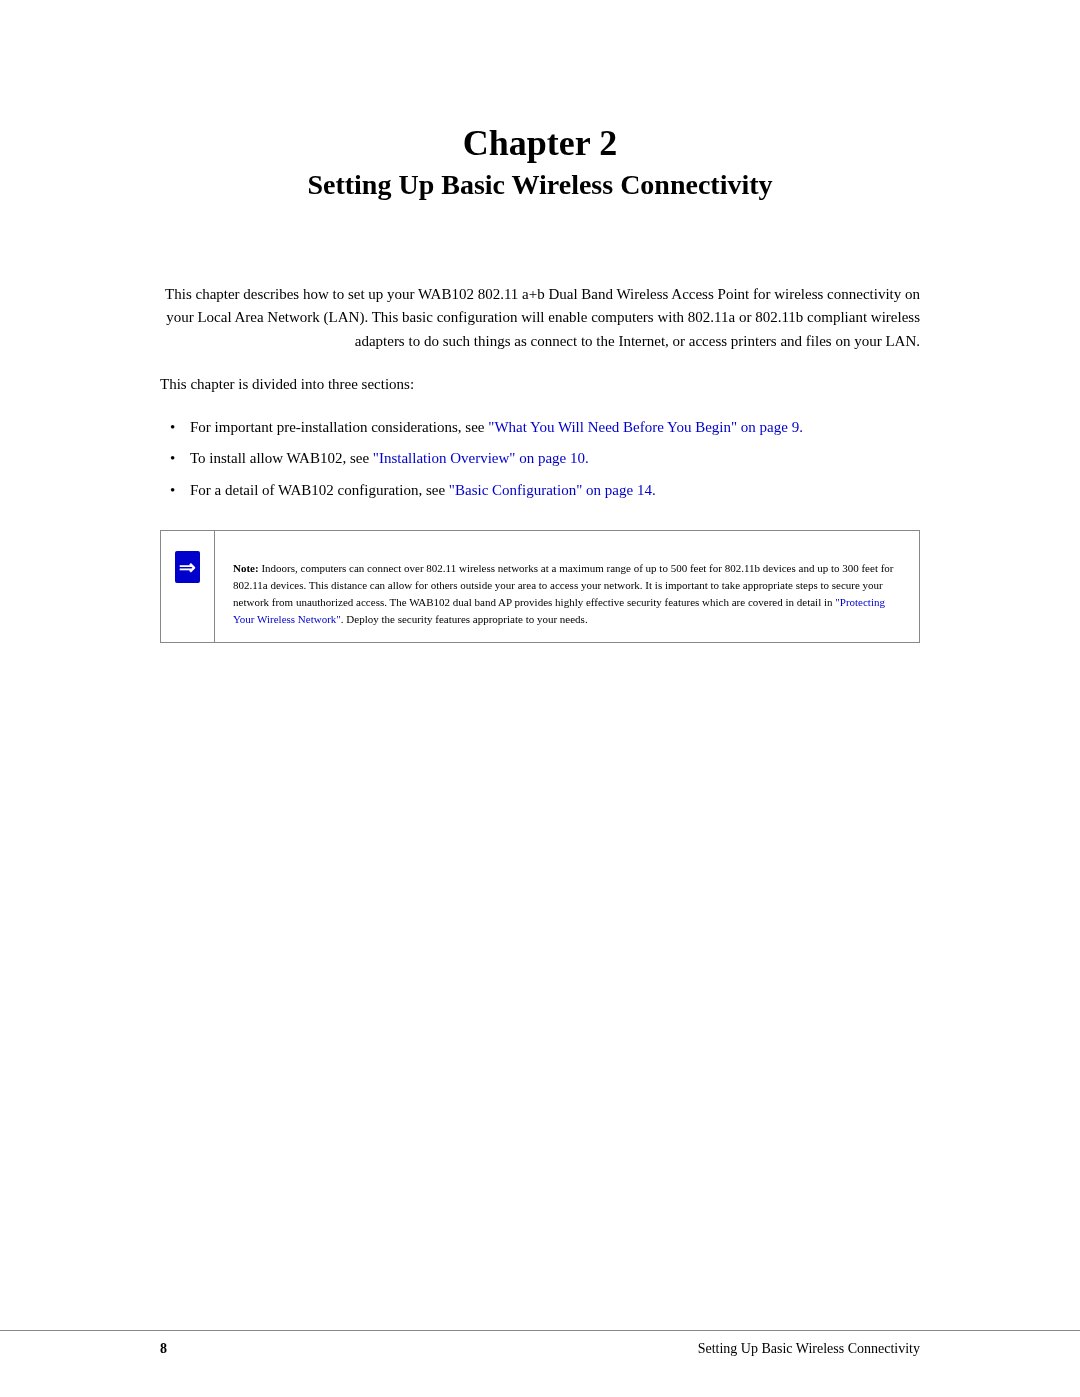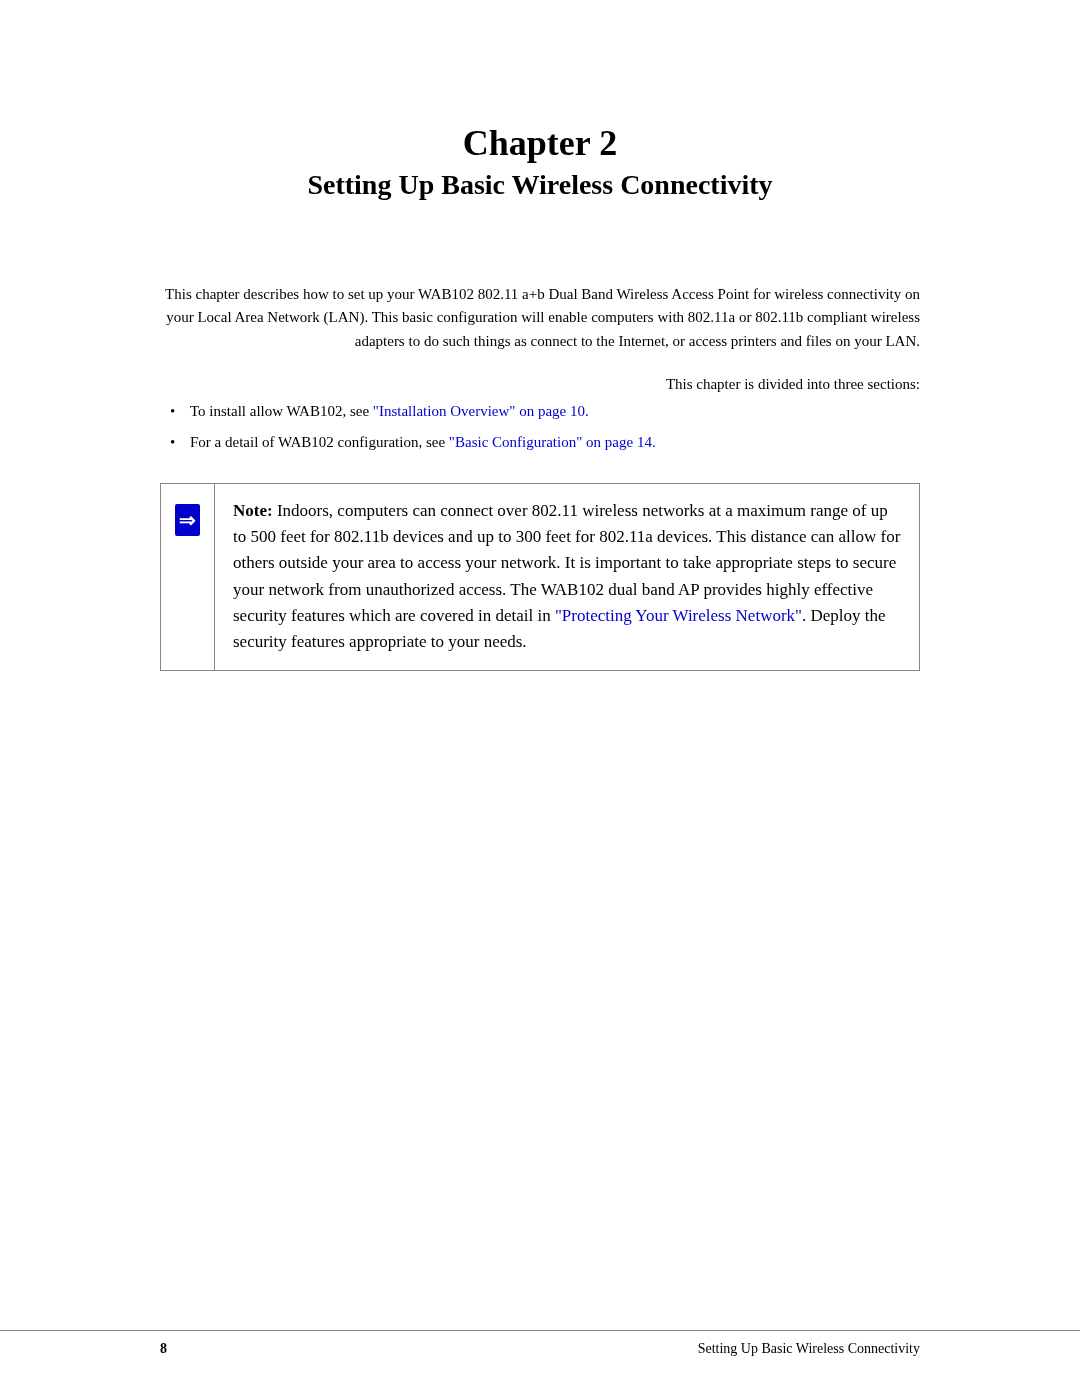--- a/index.html
+++ b/index.html
@@ -51,22 +51,21 @@
     .intro-paragraph {
       font-size: 15px;
       line-height: 1.55;
       margin-bottom: 20px;
       text-align: right;
     }
 
     .sections-intro {
       font-size: 15px;
       line-height: 1.55;
-      margin-bottom: 4px;
-      text-align: right;
+      margin-bottom: 20px;
     }
 
     .bullet-list {
       list-style: none;
       margin-bottom: 24px;
       padding-left: 10px;
     }
 
     .bullet-list li {
       font-size: 15px;
@@ -116,22 +115,23 @@
       display: flex;
       align-items: center;
       justify-content: center;
       border-radius: 2px;
       font-family: Arial, sans-serif;
       margin-top: 4px;
     }
 
     .note-content {
       padding: 14px 18px;
-      font-size: 17px;
-      line-height: 1.55;
+      font-size: 11px;
+      line-height: 1.55;
+      margin-top: 15px;
     }
 
     .note-content .note-bold {
       font-weight: bold;
     }
 
     .footer-area {
       position: absolute;
       bottom: 40px;
       left: 0;
@@ -166,20 +166,23 @@
     <div class="chapter-header">
       <span class="chapter-title">Chapter 2</span>
       <span class="chapter-subtitle">Setting Up Basic Wireless Connectivity</span>
     </div>
 
     <p class="intro-paragraph">This chapter describes how to set up your WAB102 802.11 a+b Dual Band Wireless Access Point for wireless connectivity on your Local Area Network (LAN). This basic configuration will enable computers with 802.11a or 802.11b compliant wireless adapters to do such things as connect to the Internet, or access printers and files on your LAN.</p>
 
     <p class="sections-intro">This chapter is divided into three sections:</p>
 
     <ul class="bullet-list">
+      <li>
+        <span>For important pre-installation considerations, see </span><a class="link-blue" href="#">"What You Will Need Before You Begin" on page 9.</a>
+      </li>
       <li>
         <span>To install allow WAB102, see </span><a class="link-blue" href="#">"Installation Overview" on page 10.</a>
       </li>
       <li>
         <span>For a detail of WAB102 configuration, see </span><a class="link-blue" href="#">"Basic Configuration" on page 14.</a>
       </li>
     </ul>
 
     <div class="note-box">
       <div class="note-icon-area">

